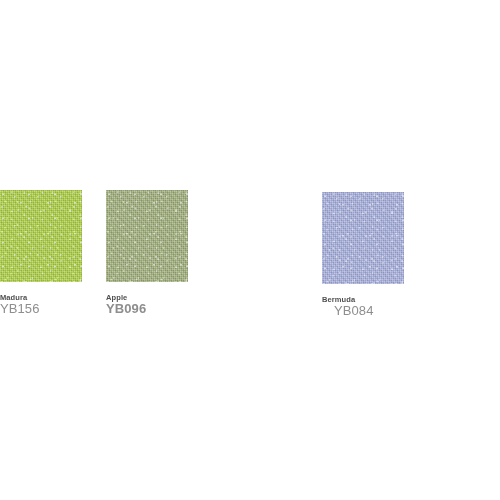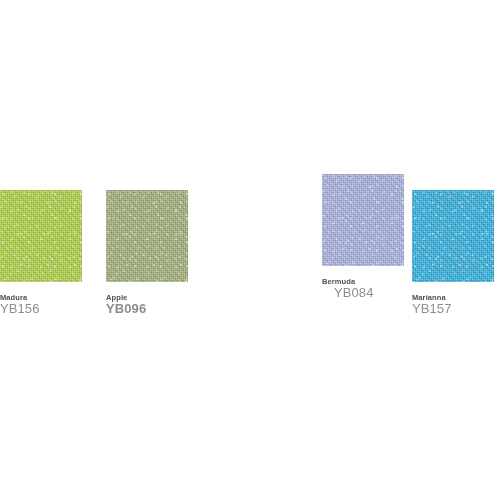--- a/index.html
+++ b/index.html
@@ -116,31 +116,23 @@
 
   <div class="swatch-card" style="left: 106px; top: 190px;">
     <div class="swatch-chip" style="background: rgb(156, 171, 116);">
       <div class="weave"></div>
       <div class="speckle"></div>
     </div>
     <div class="swatch-label" style="color: rgb(79, 79, 79);">Apple</div>
     <div class="swatch-code" style="color: rgb(142, 142, 142); font-weight: bold;">YB096</div>
   </div>
 
-  <div class="swatch-card" style="left: 310px; top: 174px; padding-left: 12px;">
+  <div class="swatch-card" style="left: 310px; top: 192px; padding-left: 12px;">
     <div class="swatch-chip" style="background: rgb(163, 172, 220);">
       <div class="weave"></div>
       <div class="speckle"></div>
     </div>
     <div class="swatch-label" style="color: rgb(79, 79, 79);">Bermuda</div>
     <div class="swatch-code" style="color: rgb(142, 142, 142); margin-left: 12px;">YB084</div>
   </div>
 
-  <div class="swatch-card" style="left: 412px; top: 190px;">
-    <div class="swatch-chip" style="background: rgb(41, 171, 220);">
-      <div class="weave"></div>
-      <div class="speckle"></div>
-    </div>
-    <div class="swatch-label" style="color: rgb(79, 79, 79);">Marianna</div>
-    <div class="swatch-code" style="color: rgb(142, 142, 142);">YB157</div>
-  </div>
 
 </div>
 
 </body></html>

